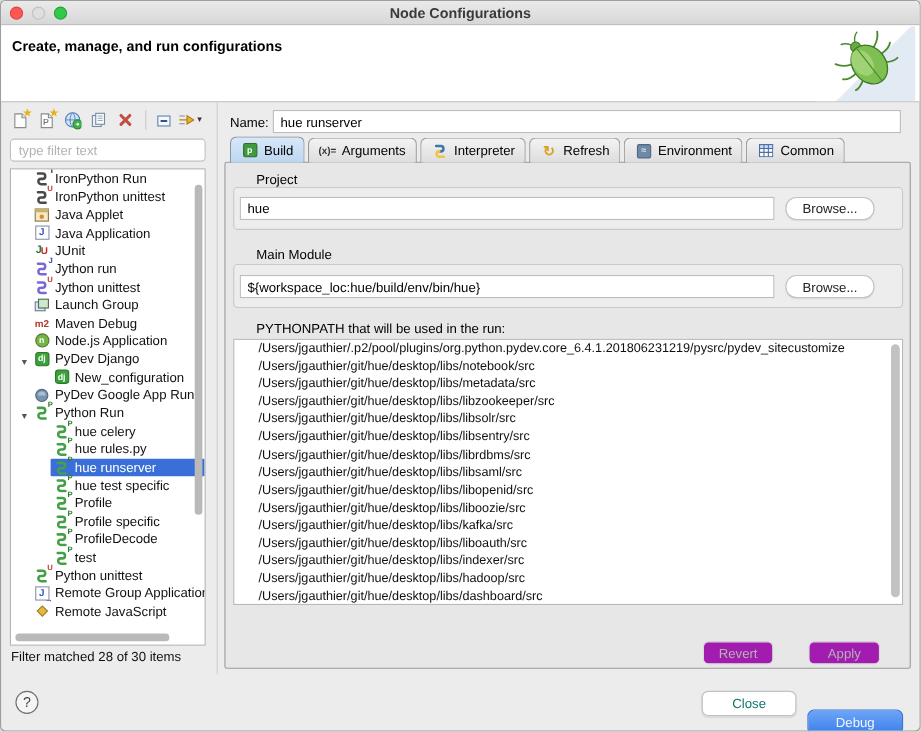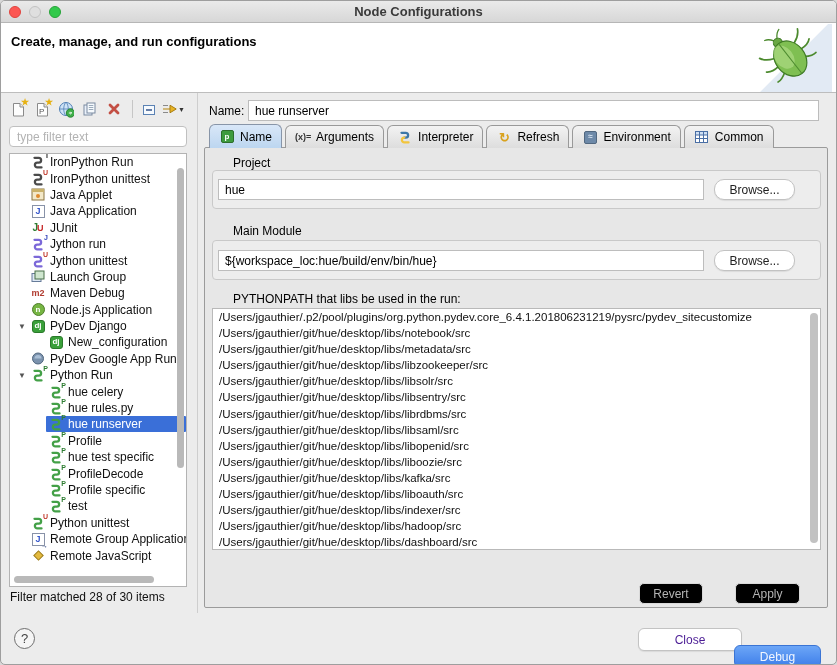--- a/index.html
+++ b/index.html
@@ -31,21 +31,21 @@
   .caret{font-size:7px;color:#333;margin-left:1px}
 
   .filterfield{position:absolute;left:8px;top:125px;width:178px;height:21px;background:#fff;
     border:1px solid #c0c0c0;border-radius:4px;padding:0 7px;font-size:12px;color:#222;
     font-family:"Liberation Sans",sans-serif;outline:none}
   .filterfield::placeholder{color:#b3b3b3}
 
   
   .tree{position:absolute;left:8px;top:152px;width:178px;height:434px;background:#fff;
     border:1px solid #b3b3b3;overflow:hidden}
-  .trow{height:16.4px;display:flex;align-items:center;white-space:nowrap;font-size:12px}
+  .trow{height:16.4px;display:flex;align-items:flex-end;white-space:nowrap;font-size:12px}
   .tpad{flex:0 0 auto;display:flex;justify-content:flex-end;align-items:center}
   .arrow{font-size:8px;color:#555;margin-right:2px}
   .tw{display:flex;align-items:center;flex:1;height:16px;gap:4px;padding-left:2px;border-radius:1px}
   .trow.sel .tw{background:#3a6fd8;color:#fff}
   .vthumb{position:absolute;right:2px;top:14px;width:7px;height:300px;background:#b9b9b9;border-radius:4px}
   .hthumb{position:absolute;left:4px;bottom:3px;width:140px;height:7px;background:#b9b9b9;border-radius:4px}
 
   .status{position:absolute;left:9px;top:589px;font-size:12px;color:#111}
   .sash{position:absolute;left:196px;top:92px;width:1px;height:520px;background:#cecece}
 
@@ -65,32 +65,32 @@
   .glabel{position:absolute;left:28px;font-size:12px;color:#000}
   .gbox{position:absolute;left:7px;right:6px;border:1px solid #c9c9c9;border-radius:4px;background:#ededed}
   .field{position:absolute;background:#fff;border:1px solid #bdbdbd;height:21px;padding:0 6px;
     font-size:12px;font-family:"Liberation Sans",sans-serif;outline:none}
   .browse{position:absolute;width:81px;height:21px;border-radius:10px;background:#fff;
     border:1px solid #c2c2c2;font-size:12px;color:#222;display:flex;align-items:center;justify-content:center;
     box-shadow:0 1px 1px rgba(0,0,0,.08)}
 
   .pplist{position:absolute;left:7px;right:6px;top:160px;height:242px;background:#fff;
     border:1px solid #b9b9b9;overflow:hidden}
-  .pprow{height:16.1px;line-height:16.1px;padding-left:6px;font-size:11.5px;color:#101010;white-space:nowrap}
+  .pprow{height:16.1px;line-height:16.1px;padding-left:22px;font-size:11.5px;color:#101010;white-space:nowrap}
   .ppthumb{position:absolute;right:2px;top:4px;width:8px;height:230px;background:#c2c2c2;border-radius:4px}
 
   .dbtn{position:absolute;height:21px;border-radius:5px;font-size:12px;
     display:flex;align-items:center;justify-content:center}
-  .disabled{background:#000000;border:1px solid #d9d9d9;color:#b3b3b3}
+  .disabled{background:#a21caf;border:1px solid #d9d9d9;color:#b3b3b3}
 
   
   .help{position:absolute;left:13px;top:627px;width:21px;height:21px;border-radius:50%;
     border:1px solid #6e6e6e;color:#444;font-size:13px;display:flex;align-items:center;justify-content:center;background:#f5f5f5}
-  .btn-close{position:absolute;left:637px;top:627px;width:104px;height:23px;border-radius:6px;
-    background:#fff;border:1px solid #c3c3c3;font-size:12px;color:#4c1d95;
+  .btn-close{position:absolute;left:637px;top:627px;width:86px;height:23px;border-radius:6px;
+    background:#fff;border:1px solid #c3c3c3;font-size:12px;color:#0f766e;
     display:flex;align-items:center;justify-content:center;box-shadow:0 1px 1px rgba(0,0,0,.08)}
   .btn-debug{position:absolute;left:733px;top:644px;width:87px;height:23px;border-radius:6px;
     background:linear-gradient(#6ca6f7,#3d7de9);border:1px solid #3a74d4;font-size:12px;color:#f2f7ff;
     display:flex;align-items:center;justify-content:center}
 
   
   .ti{width:16px;height:14px;position:relative;display:inline-flex;align-items:center;justify-content:center;flex:0 0 16px}
   .badge{position:absolute;top:-3px;right:-2px;font-size:7px;font-weight:bold;font-style:normal;line-height:1}
   .badge.br{top:auto;bottom:-3px}
   .sq{display:inline-flex;align-items:center;justify-content:center;width:13px;height:13px;
@@ -391,57 +391,57 @@
       </div>
       <div class="trow">
         <span class="tpad" style="width: 36px;"></span>
         <span class="tw">
           <span class="ti">
             <svg width="14" height="14" viewBox="0 0 14 14">
               <path d="M3.5 2.8h4.2a2.4 2.4 0 0 1 0 4.8H6.3a2.4 2.4 0 0 0 0 4.8h4.2" fill="none" stroke="#43a047" stroke-width="2.3" stroke-linecap="round"></path>
             </svg>
             <b class="badge" style="color:#2e7d32">P</b>
           </span>
+          <span>hue test specific</span>
+        </span>
+      </div>
+      <div class="trow">
+        <span class="tpad" style="width: 36px;"></span>
+        <span class="tw">
+          <span class="ti">
+            <svg width="14" height="14" viewBox="0 0 14 14">
+              <path d="M3.5 2.8h4.2a2.4 2.4 0 0 1 0 4.8H6.3a2.4 2.4 0 0 0 0 4.8h4.2" fill="none" stroke="#43a047" stroke-width="2.3" stroke-linecap="round"></path>
+            </svg>
+            <b class="badge" style="color:#2e7d32">P</b>
+          </span>
           <span>Profile</span>
         </span>
       </div>
       <div class="trow">
         <span class="tpad" style="width: 36px;"></span>
         <span class="tw">
           <span class="ti">
             <svg width="14" height="14" viewBox="0 0 14 14">
               <path d="M3.5 2.8h4.2a2.4 2.4 0 0 1 0 4.8H6.3a2.4 2.4 0 0 0 0 4.8h4.2" fill="none" stroke="#43a047" stroke-width="2.3" stroke-linecap="round"></path>
             </svg>
             <b class="badge" style="color:#2e7d32">P</b>
           </span>
-          <span>hue test specific</span>
+          <span>Profile specific</span>
         </span>
       </div>
       <div class="trow">
         <span class="tpad" style="width: 36px;"></span>
         <span class="tw">
           <span class="ti">
             <svg width="14" height="14" viewBox="0 0 14 14">
               <path d="M3.5 2.8h4.2a2.4 2.4 0 0 1 0 4.8H6.3a2.4 2.4 0 0 0 0 4.8h4.2" fill="none" stroke="#43a047" stroke-width="2.3" stroke-linecap="round"></path>
             </svg>
             <b class="badge" style="color:#2e7d32">P</b>
           </span>
           <span>ProfileDecode</span>
-        </span>
-      </div>
-      <div class="trow">
-        <span class="tpad" style="width: 36px;"></span>
-        <span class="tw">
-          <span class="ti">
-            <svg width="14" height="14" viewBox="0 0 14 14">
-              <path d="M3.5 2.8h4.2a2.4 2.4 0 0 1 0 4.8H6.3a2.4 2.4 0 0 0 0 4.8h4.2" fill="none" stroke="#43a047" stroke-width="2.3" stroke-linecap="round"></path>
-            </svg>
-            <b class="badge" style="color:#2e7d32">P</b>
-          </span>
-          <span>Profile specific</span>
         </span>
       </div>
       <div class="trow">
         <span class="tpad" style="width: 36px;"></span>
         <span class="tw">
           <span class="ti">
             <svg width="14" height="14" viewBox="0 0 14 14">
               <path d="M3.5 2.8h4.2a2.4 2.4 0 0 1 0 4.8H6.3a2.4 2.4 0 0 0 0 4.8h4.2" fill="none" stroke="#43a047" stroke-width="2.3" stroke-linecap="round"></path>
             </svg>
             <b class="badge" style="color:#2e7d32">P</b>
@@ -490,21 +490,21 @@
   <div class="sash"></div>
 
   <div class="namelbl">Name:</div>
   <input class="namefield" value="hue runserver" style="">
 
   <div class="tabs" id="tabs">
       <div class="tab sel">
         <span class="ti">
           <i class="sq" style="background:#3e9b3e;color:#ffffff;border-radius:2px;border:1px solid #2c6e2c">p</i>
         </span>
-        <span>Name</span>
+        <span>Build</span>
       </div>
       <div class="tab">
         <span class="ti">
           <i class="tx" style="color:#333333;font-size:9px">(x)=</i>
         </span>
         <span>Arguments</span>
       </div>
       <div class="tab">
         <span class="ti">
           <svg width="14" height="14" viewBox="0 0 14 14">
@@ -542,21 +542,21 @@
     <div class="glabel" style="top:8px">Project</div>
     <div class="gbox" style="top:22px;height:39px"></div>
     <input class="field" style="left: 13px; top: 31px; width: 486px;" value="hue">
     <div class="browse" style="left:509px;top:31px">Browse...</div>
 
     <div class="glabel" style="top:76px">Main Module</div>
     <div class="gbox" style="top:92px;height:40px"></div>
     <input class="field" style="left: 13px; top: 102px; width: 486px;" value="${workspace_loc:hue/build/env/bin/hue}">
     <div class="browse" style="left:509px;top:102px">Browse...</div>
 
-    <div class="glabel" style="top:144px">PYTHONPATH that libs be used in the run:</div>
+    <div class="glabel" style="top:144px">PYTHONPATH that will be used in the run:</div>
     <div class="pplist" id="pplist">
         <div class="pprow">/Users/jgauthier/.p2/pool/plugins/org.python.pydev.core_6.4.1.201806231219/pysrc/pydev_sitecustomize</div>
         <div class="pprow">/Users/jgauthier/git/hue/desktop/libs/notebook/src</div>
         <div class="pprow">/Users/jgauthier/git/hue/desktop/libs/metadata/src</div>
         <div class="pprow">/Users/jgauthier/git/hue/desktop/libs/libzookeeper/src</div>
         <div class="pprow">/Users/jgauthier/git/hue/desktop/libs/libsolr/src</div>
         <div class="pprow">/Users/jgauthier/git/hue/desktop/libs/libsentry/src</div>
         <div class="pprow">/Users/jgauthier/git/hue/desktop/libs/librdbms/src</div>
         <div class="pprow">/Users/jgauthier/git/hue/desktop/libs/libsaml/src</div>
         <div class="pprow">/Users/jgauthier/git/hue/desktop/libs/libopenid/src</div>

